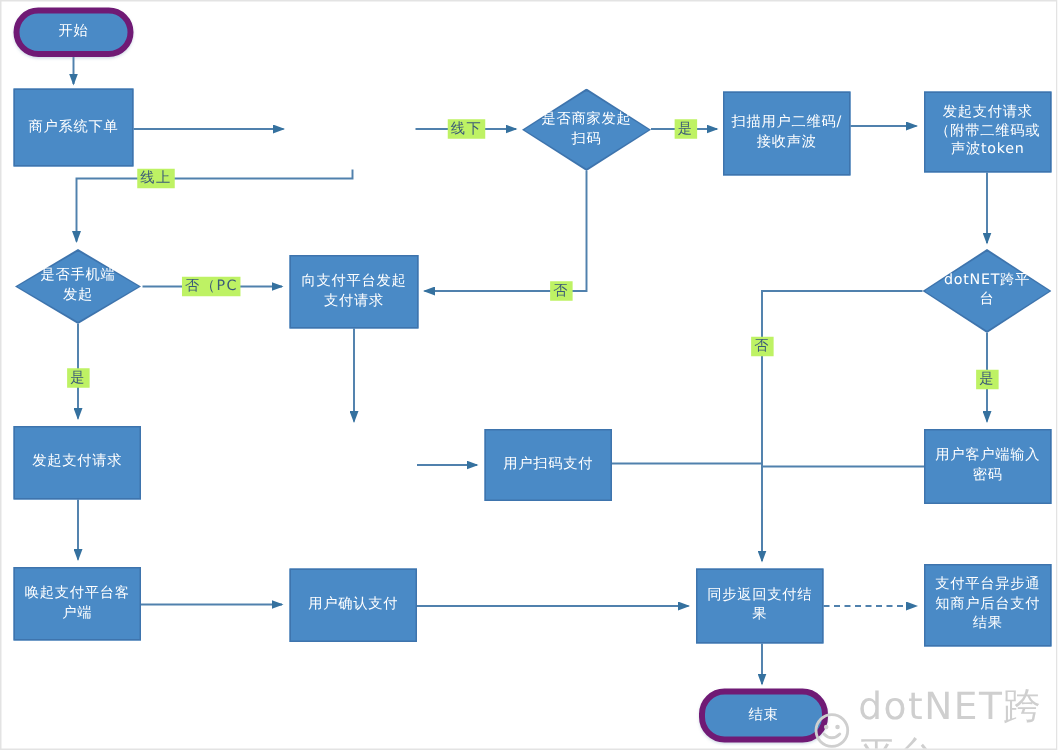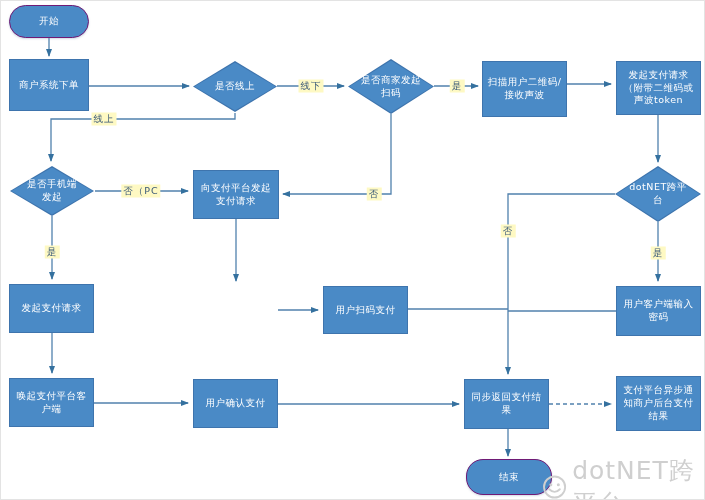--- a/index.html
+++ b/index.html
@@ -4,32 +4,32 @@
 <style>
   html,body{margin:0;padding:0;background:#fff;}
   #canvas{
     position:relative;width:703px;height:498px;background:#ffffff;
     border:1px solid #e3e3e3;overflow:hidden;
     font-family:"DejaVu Sans","Liberation Sans",sans-serif;
   }
   #wires{position:absolute;left:0;top:0;width:705px;height:500px;}
   .node{position:absolute;box-sizing:border-box;display:flex;align-items:center;justify-content:center;}
   .box{background:#4a8ac6;border:1px solid #3e74ad;}
-  .pill{background:#4a8ac6;border:1px solid #701a75;border-radius:17px;box-shadow:0 1px 2px rgba(120,150,180,.35);justify-content:center;}
+  .pill{background:#4a8ac6;border:4px solid #701a75;border-radius:17px;box-shadow:0 1px 2px rgba(120,150,180,.35);justify-content:center;}
   .nlabel{
     color:#ffffff;font-size:9.5px;line-height:1.35;text-align:center;
     padding:1px 4px;word-break:break-all;letter-spacing:.5px;
   }
   .diamond{background:none;border:none;}
   .d-border{position:absolute;inset:0;background:#3e74ad;clip-path:polygon(50% 0,100% 50%,50% 100%,0 50%);}
   .d-fill{position:absolute;inset:1.5px;background:#4a8ac6;clip-path:polygon(50% 0,100% 50%,50% 100%,0 50%);}
   .d-label{position:absolute;inset:0;display:flex;align-items:center;justify-content:center;}
   .d-label .nlabel{padding:0 13px;}
   .elabel{
-    position:absolute;transform:translate(-50%,-50%);background:#fef9c3;
+    position:absolute;transform:translate(-50%,-50%);background:#bef264;
     color:#3b5a78;font-size:9.5px;padding:0 2px;white-space:nowrap;letter-spacing:1px;text-align:center;
   }
   #watermark{position:absolute;left:540px;top:453px;display:flex;align-items:center;gap:4px;}
   #wm-text{color:#cfcfcf;font-size:25px;font-weight:500;letter-spacing:1px;}
 </style>
 </head>
 <body>
 
 <div id="canvas">
 
@@ -65,27 +65,20 @@
   </svg>
 
   <div class="node pill" style="left:8px;top:4px;width:80px;height:33px">
     <span class="nlabel">开始</span>
   </div>
 
   <div class="node box" style="left:8px;top:58px;width:80px;height:52px">
     <span class="nlabel">商户系统下单</span>
   </div>
 
-  <div class="node diamond" style="left:192px;top:60px;width:84px;height:51px">
-    <div class="d-border"></div>
-    <div class="d-fill"></div>
-    <div class="d-label">
-        <span class="nlabel">是否线上</span>
-      </div>
-  </div>
 
   <div class="node diamond" style="left:347px;top:58px;width:86px;height:55px">
     <div class="d-border"></div>
     <div class="d-fill"></div>
     <div class="d-label">
         <span class="nlabel">是否商家发起扫码</span>
       </div>
   </div>
 
   <div class="node box" style="left:481px;top:60px;width:85px;height:56px">

